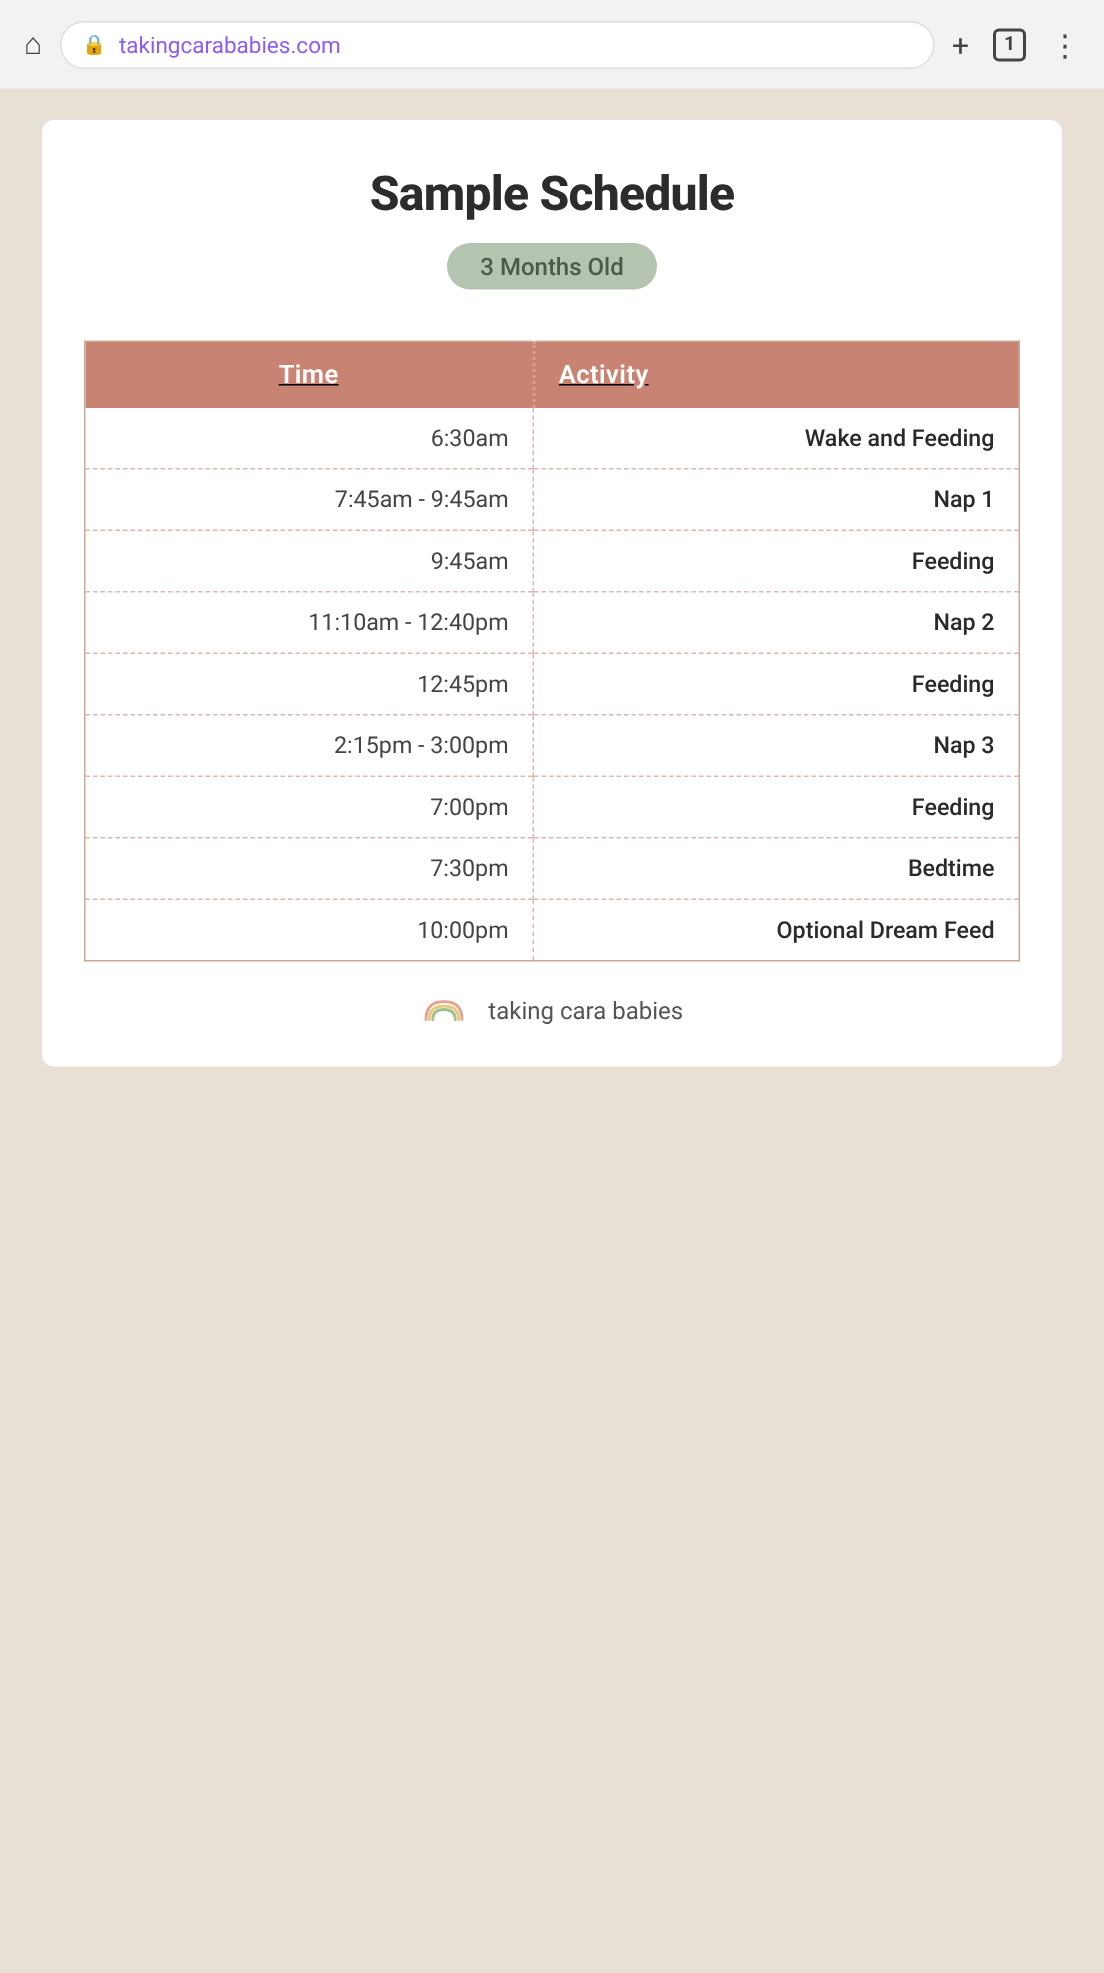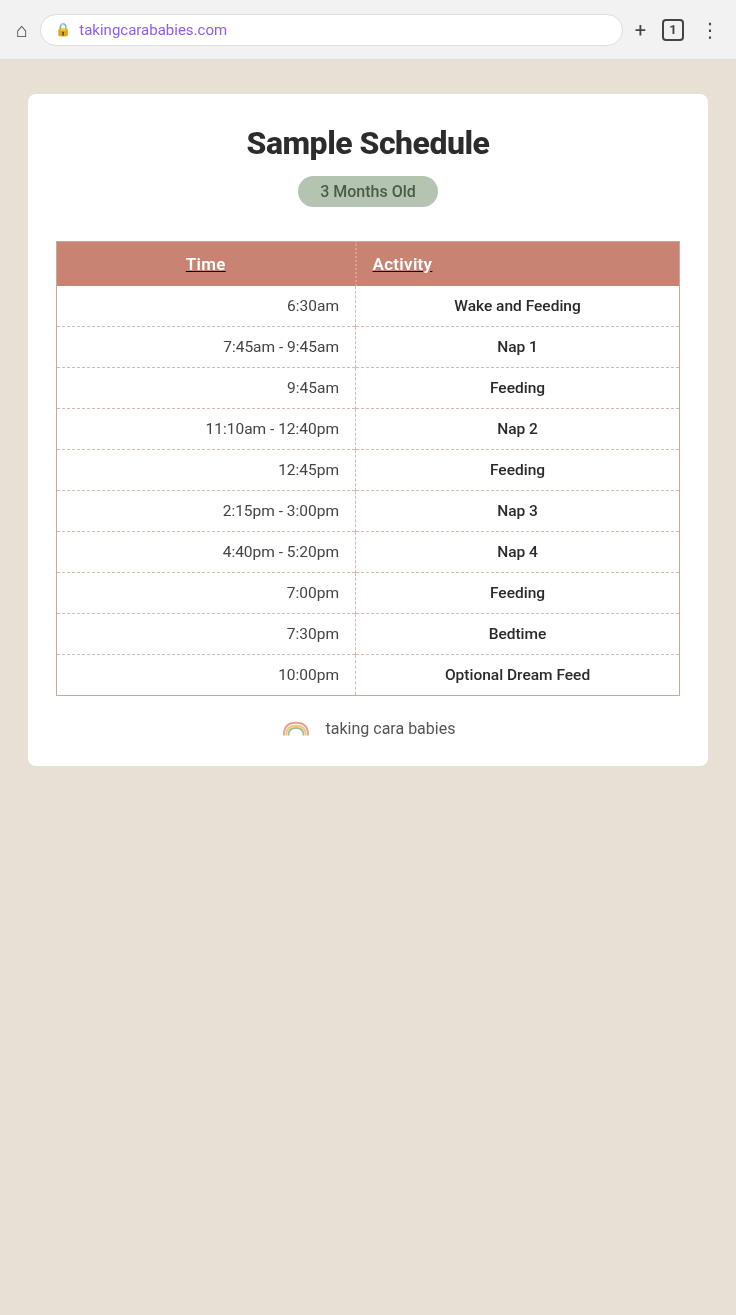--- a/index.html
+++ b/index.html
@@ -64,21 +64,21 @@
       display: flex;
       align-items: center;
       justify-content: center;
       font-size: 13px;
       font-weight: bold;
     }
 
     
     .page-content {
       background: #e8e0d5;
-      padding: 34px 16px;
+      padding: 20px 16px;
       min-height: 1255px;
     }
 
     .card {
       background: white;
       border-radius: 8px;
       padding: 30px 28px 28px;
       max-width: 680px;
       margin: 0 auto;
     }
@@ -149,21 +149,21 @@
       color: #333;
     }
 
     .schedule-table tbody td:first-child {
       text-align: right;
       border-right: 1px dashed #d9b8ae;
       color: #444;
     }
 
     .schedule-table tbody td:last-child {
-      text-align: center;
+      text-align: right;
       font-weight: 500;
       color: #2a2a2a;
     }
 
     
     .branding {
       display: flex;
       align-items: center;
       justify-content: center;
       gap: 15px;
@@ -226,24 +226,20 @@
           </tr>
           <tr>
             <td>12:45pm</td>
             <td>Feeding</td>
           </tr>
           <tr>
             <td>2:15pm - 3:00pm</td>
             <td>Nap 3</td>
           </tr>
           <tr>
-            <td>4:40pm - 5:20pm</td>
-            <td>Nap 4</td>
-          </tr>
-          <tr>
             <td>7:00pm</td>
             <td>Feeding</td>
           </tr>
           <tr>
             <td>7:30pm</td>
             <td>Bedtime</td>
           </tr>
           <tr>
             <td>10:00pm</td>
             <td>Optional Dream Feed</td>

